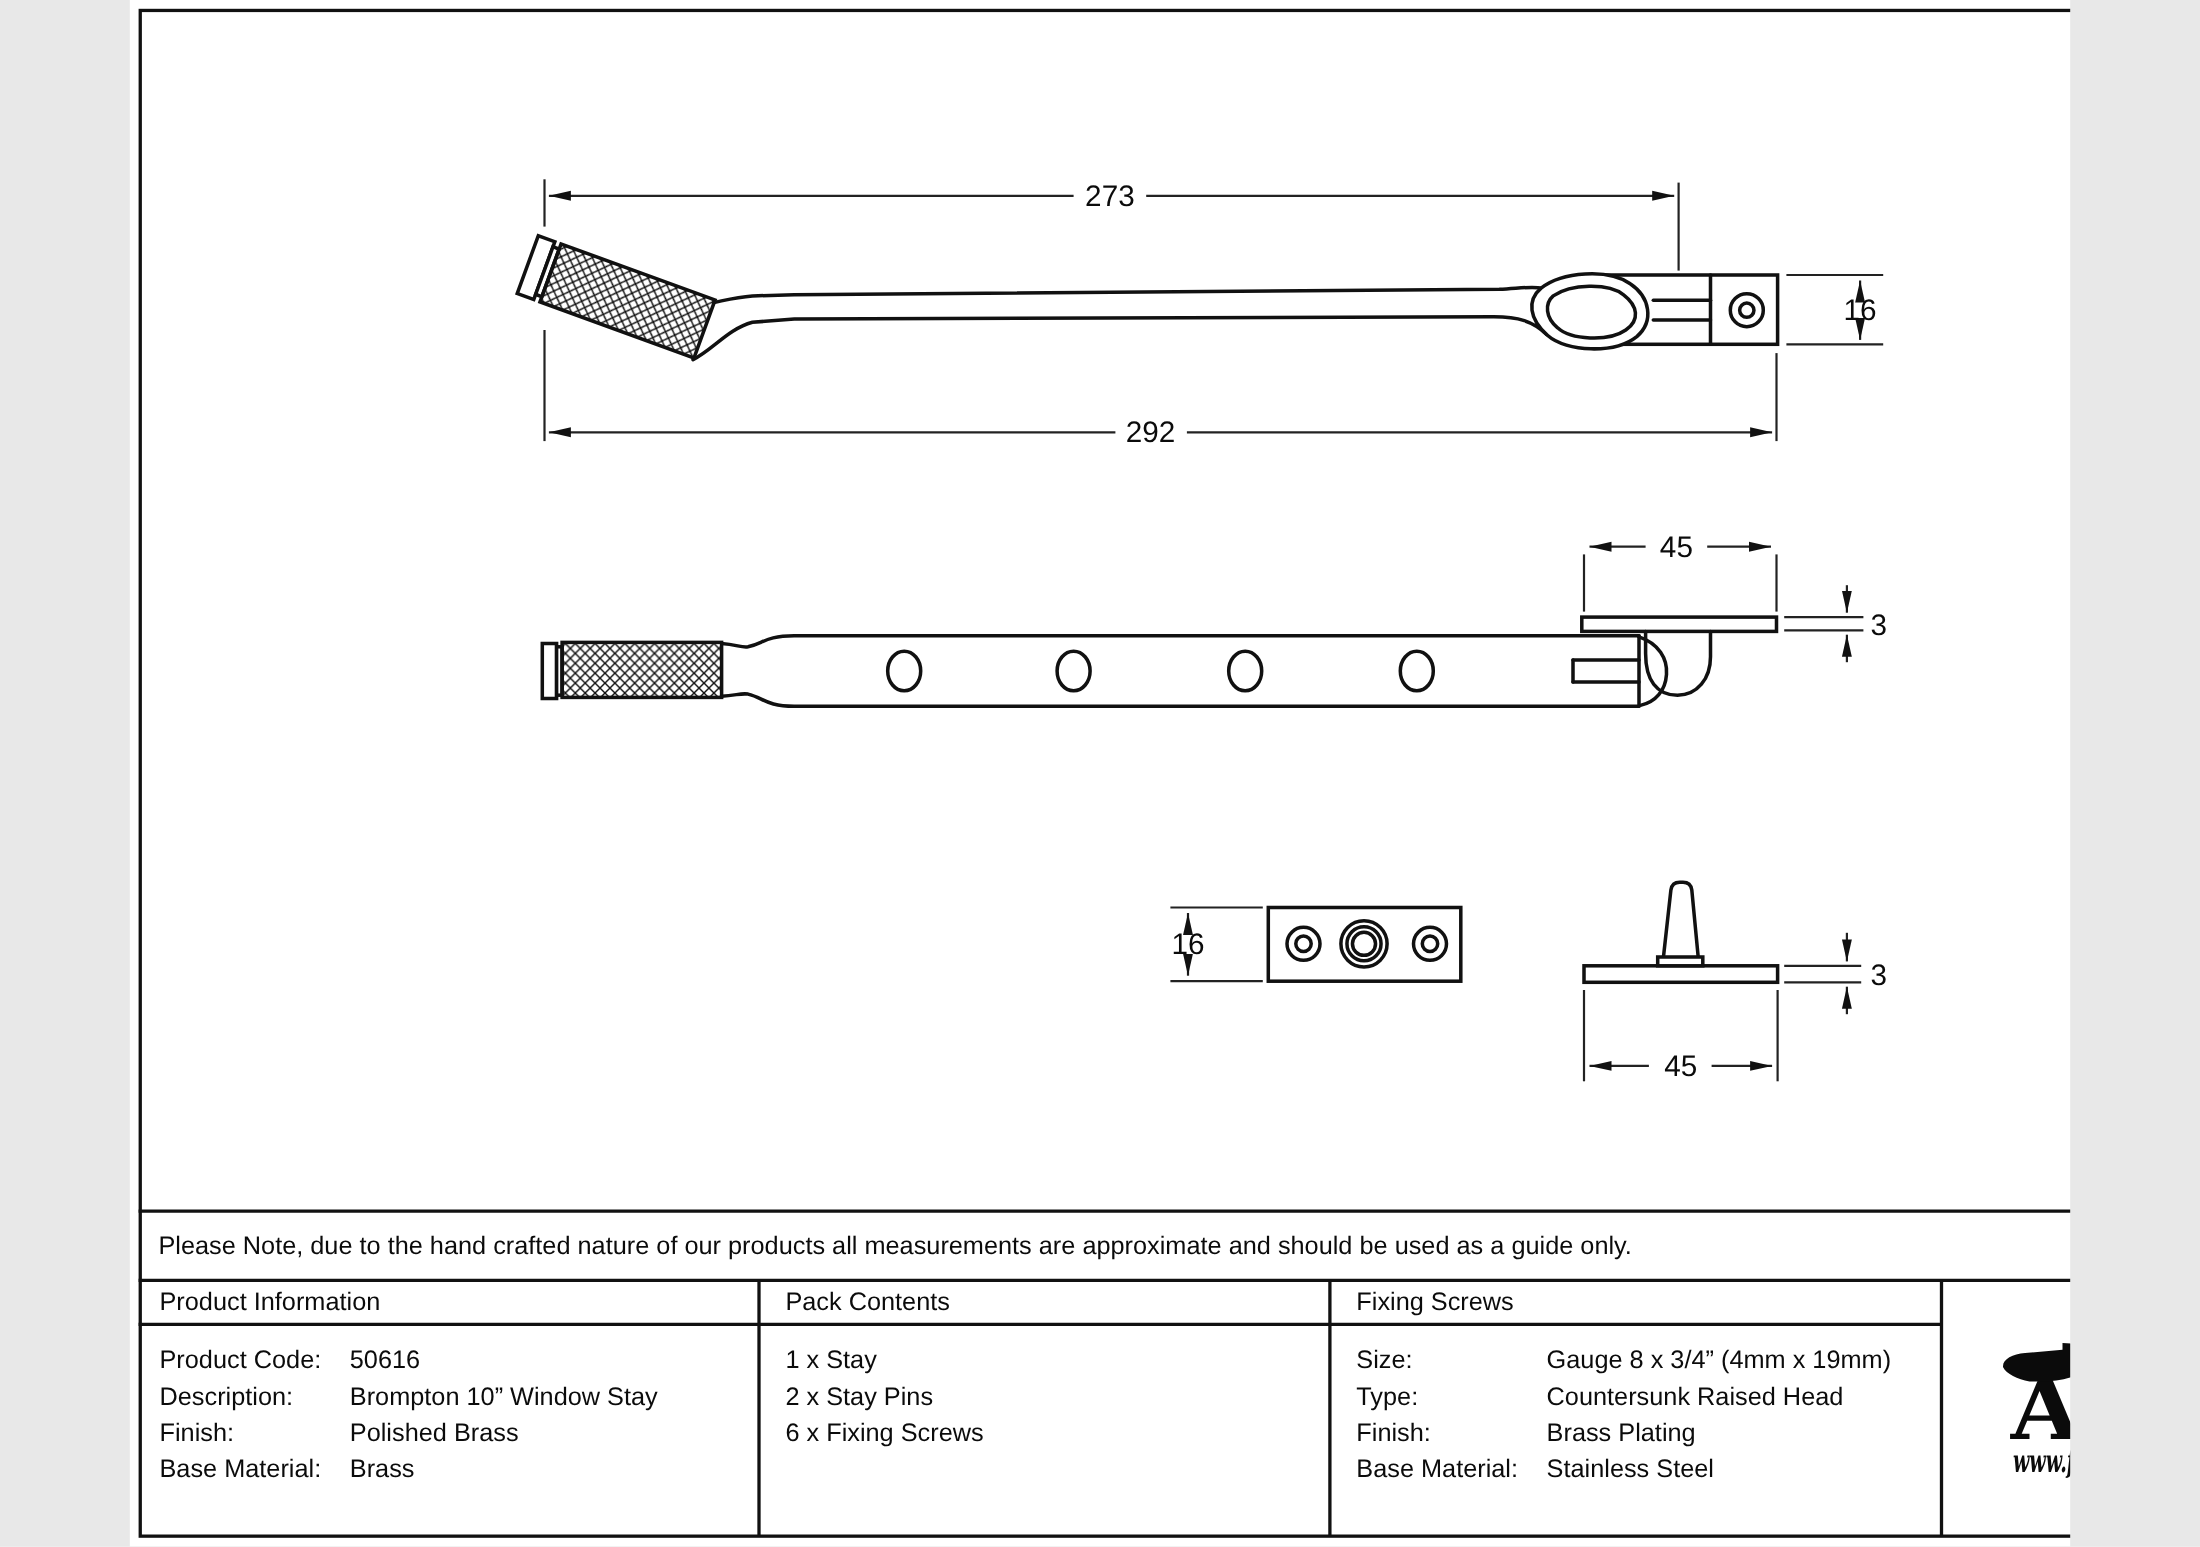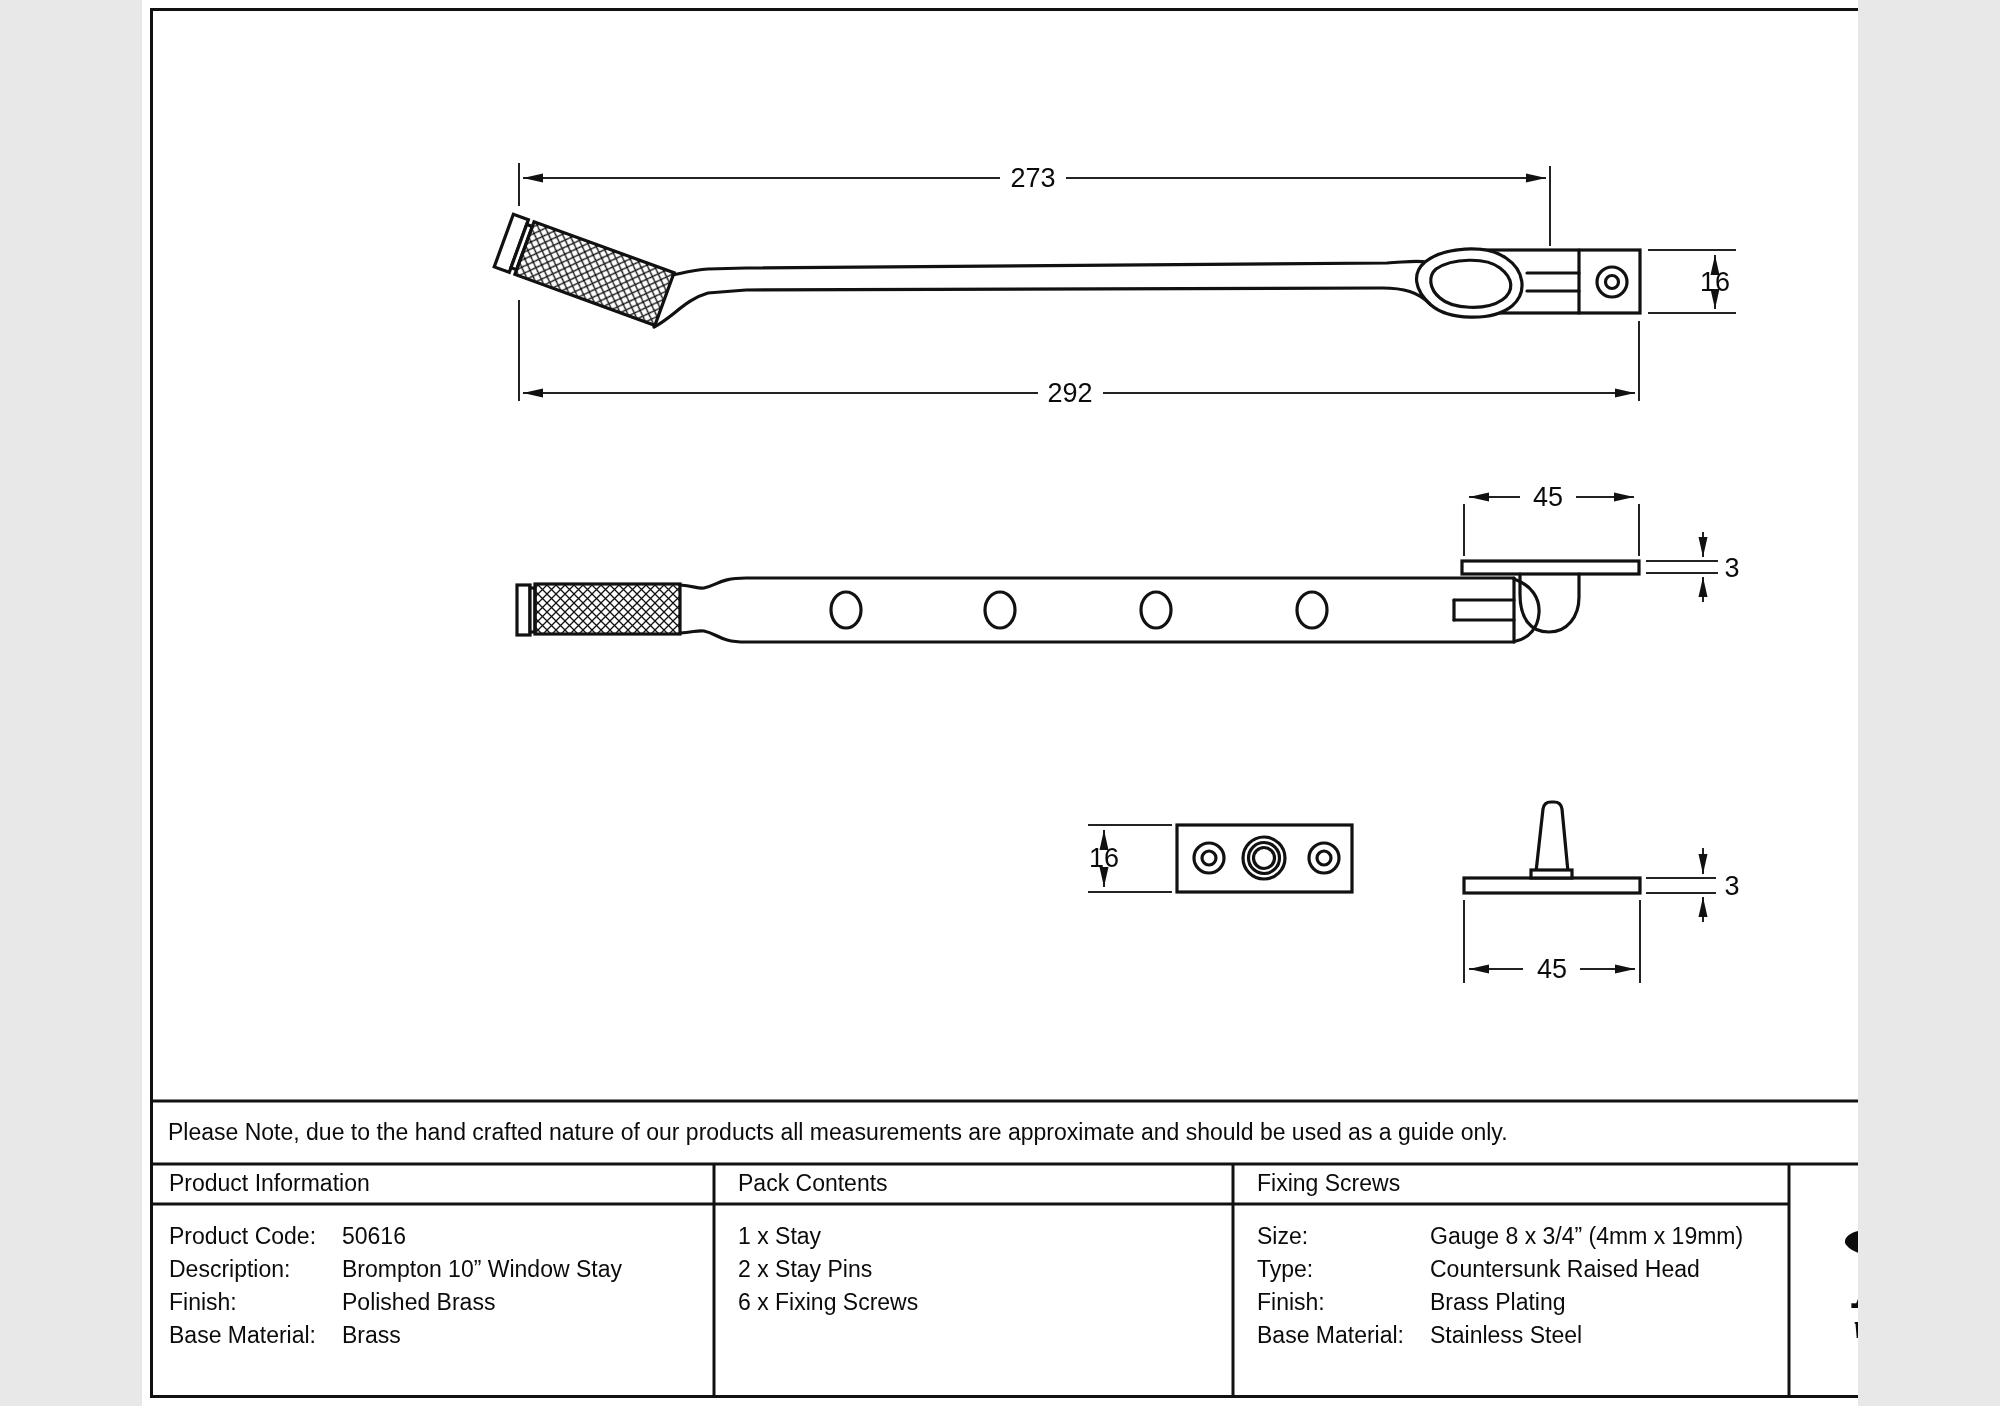--- a/index.html
+++ b/index.html
@@ -1,16 +1,16 @@
 <!DOCTYPE html>
 <html><head>
 <meta charset="utf-8">
 <style>
   html,body{margin:0;padding:0;background:#e8e8e8;}
-  .page{position:relative;width:1716px;height:1406px;background:#ffffff;margin:0 auto;overflow:hidden;}
+  .page{position:relative;width:1716px;height:1406px;background:#ffffff;margin:0 auto;overflow:hidden;padding-left:48px;}
   svg{position:absolute;left:0;top:0;}
   text{fill:#0b0b0b;}
   .t{font-family:"Liberation Sans",sans-serif;font-size:23px;}
   .d{font-family:"Liberation Sans",sans-serif;font-size:27px;}
   .logo-big{font-family:"DejaVu Serif",serif;font-weight:bold;font-size:80px;}
   .logo-small{font-family:"DejaVu Serif",serif;font-size:29px;}
   .logo-reg{font-family:"DejaVu Serif",serif;font-size:20px;}
   .logo-url{font-family:"DejaVu Serif",serif;font-style:italic;font-weight:bold;font-size:29px;}
   .outline{stroke:#111;stroke-width:3.2;fill:none;stroke-linecap:round;}
   .outline-f{stroke:#111;stroke-width:3.2;fill:#fff;}

